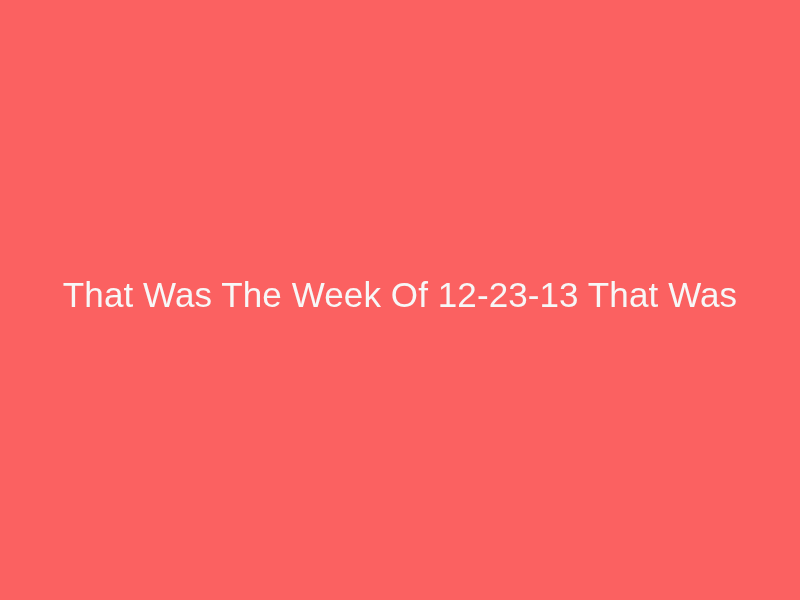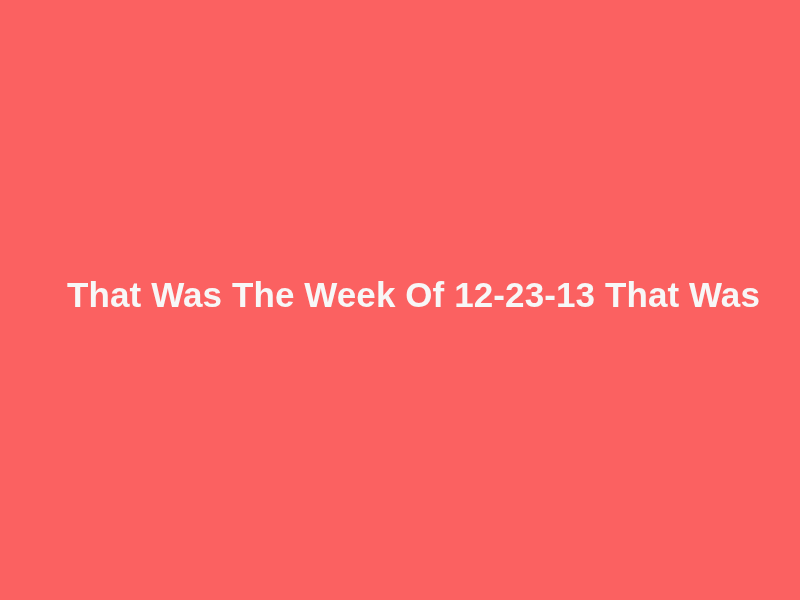--- a/index.html
+++ b/index.html
@@ -27,25 +27,25 @@
     justify-content: center;
     padding: 0 40px;
   }
 
   
   .title-card__text {
     position: relative;
     top: -5px;
     margin: 0;
     width: 100%;
-    text-align: right;
+    text-align: center;
     color: #f7f7f7;
     font-family: "Liberation Sans", sans-serif;
     font-size: 35px;
-    font-weight: 700;
+    font-weight: 400;
     line-height: 1.25;
     letter-spacing: 0.1px;
     white-space: nowrap;
     -webkit-font-smoothing: antialiased;
   }
 </style>
 </head>
 <body>
 
 <div class="title-card">

